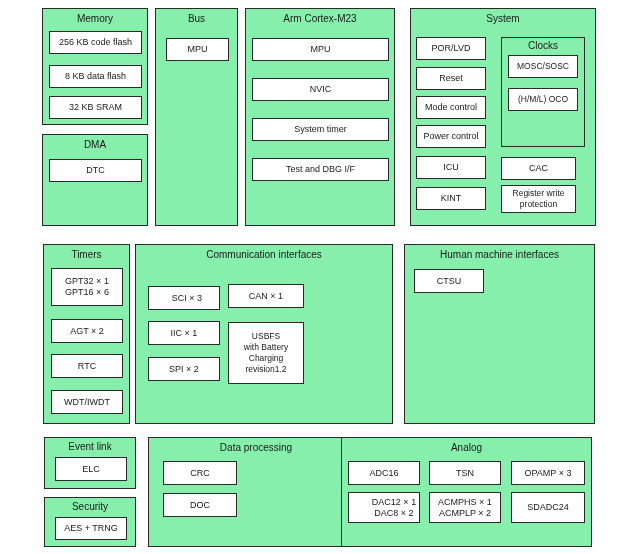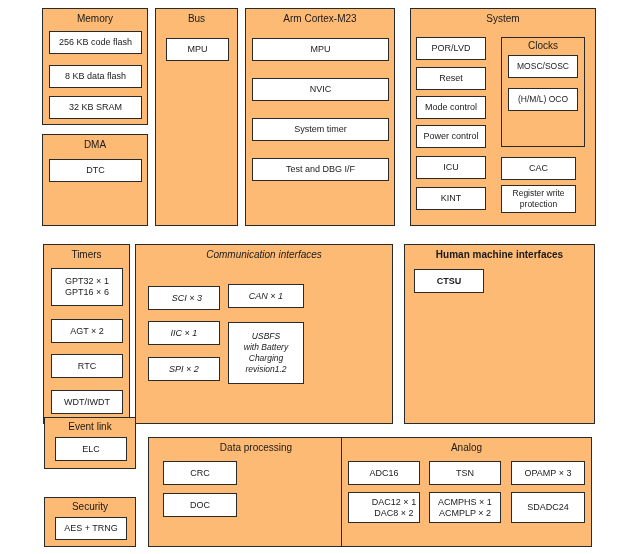--- a/index.html
+++ b/index.html
@@ -1,21 +1,21 @@
 <!DOCTYPE html>
 <html><head>
 <meta charset="utf-8">
 <style>
   html,body{margin:0;padding:0;background:#ffffff;}
   #stage{
     position:relative;width:624px;height:554px;background:#ffffff;
     font-family:"Liberation Sans","DejaVu Sans",sans-serif;
     color:#1a1a1a;-webkit-font-smoothing:antialiased;
   }
-  .group{position:absolute;border:1px solid #2a2a2a;background:#fdba74;box-sizing:border-box;}
+  .group{position:absolute;border:1px solid #2a2a2a;background:#86efac;box-sizing:border-box;}
   .gtitle{position:absolute;left:0;right:0;text-align:center;font-size:10px;line-height:12px;white-space:nowrap;}
   .box{
     position:absolute;border:1px solid #2a2a2a;background:#ffffff;box-sizing:border-box;
     display:flex;flex-direction:column;align-items:center;justify-content:center;
     font-size:9px;line-height:11px;text-align:center;white-space:nowrap;
   }
   .box .ln{display:block;}
   .small{font-size:8.5px;line-height:11px;}
 
   
@@ -50,32 +50,32 @@
   #b-cac{left:90px;top:148px;width:75px;height:23px;}
   #b-regwrite{left:90px;top:176px;width:75px;height:28px;}
 
   
   #g-timers{left:43px;top:244px;width:87px;height:180px;}
   #b-gpt{left:7px;top:23px;width:72px;height:38px;}
   #b-agt{left:7px;top:74px;width:72px;height:24px;}
   #b-rtc{left:7px;top:109px;width:72px;height:24px;}
   #b-wdt{left:7px;top:145px;width:72px;height:24px;}
 
-  #g-comm{left:135px;top:244px;width:258px;height:180px;font-style:italic;}
+  #g-comm{left:135px;top:244px;width:258px;height:180px;}
   #b-sci{left:12px;top:41px;width:72px;height:24px;padding-left:6px;}
   #b-iic{left:12px;top:76px;width:72px;height:24px;}
   #b-spi{left:12px;top:112px;width:72px;height:24px;}
   #b-can{left:92px;top:39px;width:76px;height:24px;}
   #b-usbfs{left:92px;top:77px;width:76px;height:62px;}
 
-  #g-hmi{left:404px;top:244px;width:191px;height:180px;font-weight:bold;}
+  #g-hmi{left:404px;top:244px;width:191px;height:180px;}
   #b-ctsu{left:9px;top:24px;width:70px;height:24px;}
 
   
-  #g-eventlink{left:44px;top:417px;width:92px;height:52px;}
+  #g-eventlink{left:44px;top:437px;width:92px;height:52px;}
   #g-eventlink .gtitle{top:3px;}
   #b-elc{left:10px;top:19px;width:72px;height:24px;}
 
   #g-security{left:44px;top:497px;width:92px;height:50px;}
   #g-security .gtitle{top:3px;}
   #b-aes{left:10px;top:19px;width:72px;height:23px;}
 
   #g-dataproc{left:148px;top:437px;width:216px;height:110px;}
   #b-crc{left:14px;top:23px;width:74px;height:24px;}
   #b-doc{left:14px;top:55px;width:74px;height:24px;}

